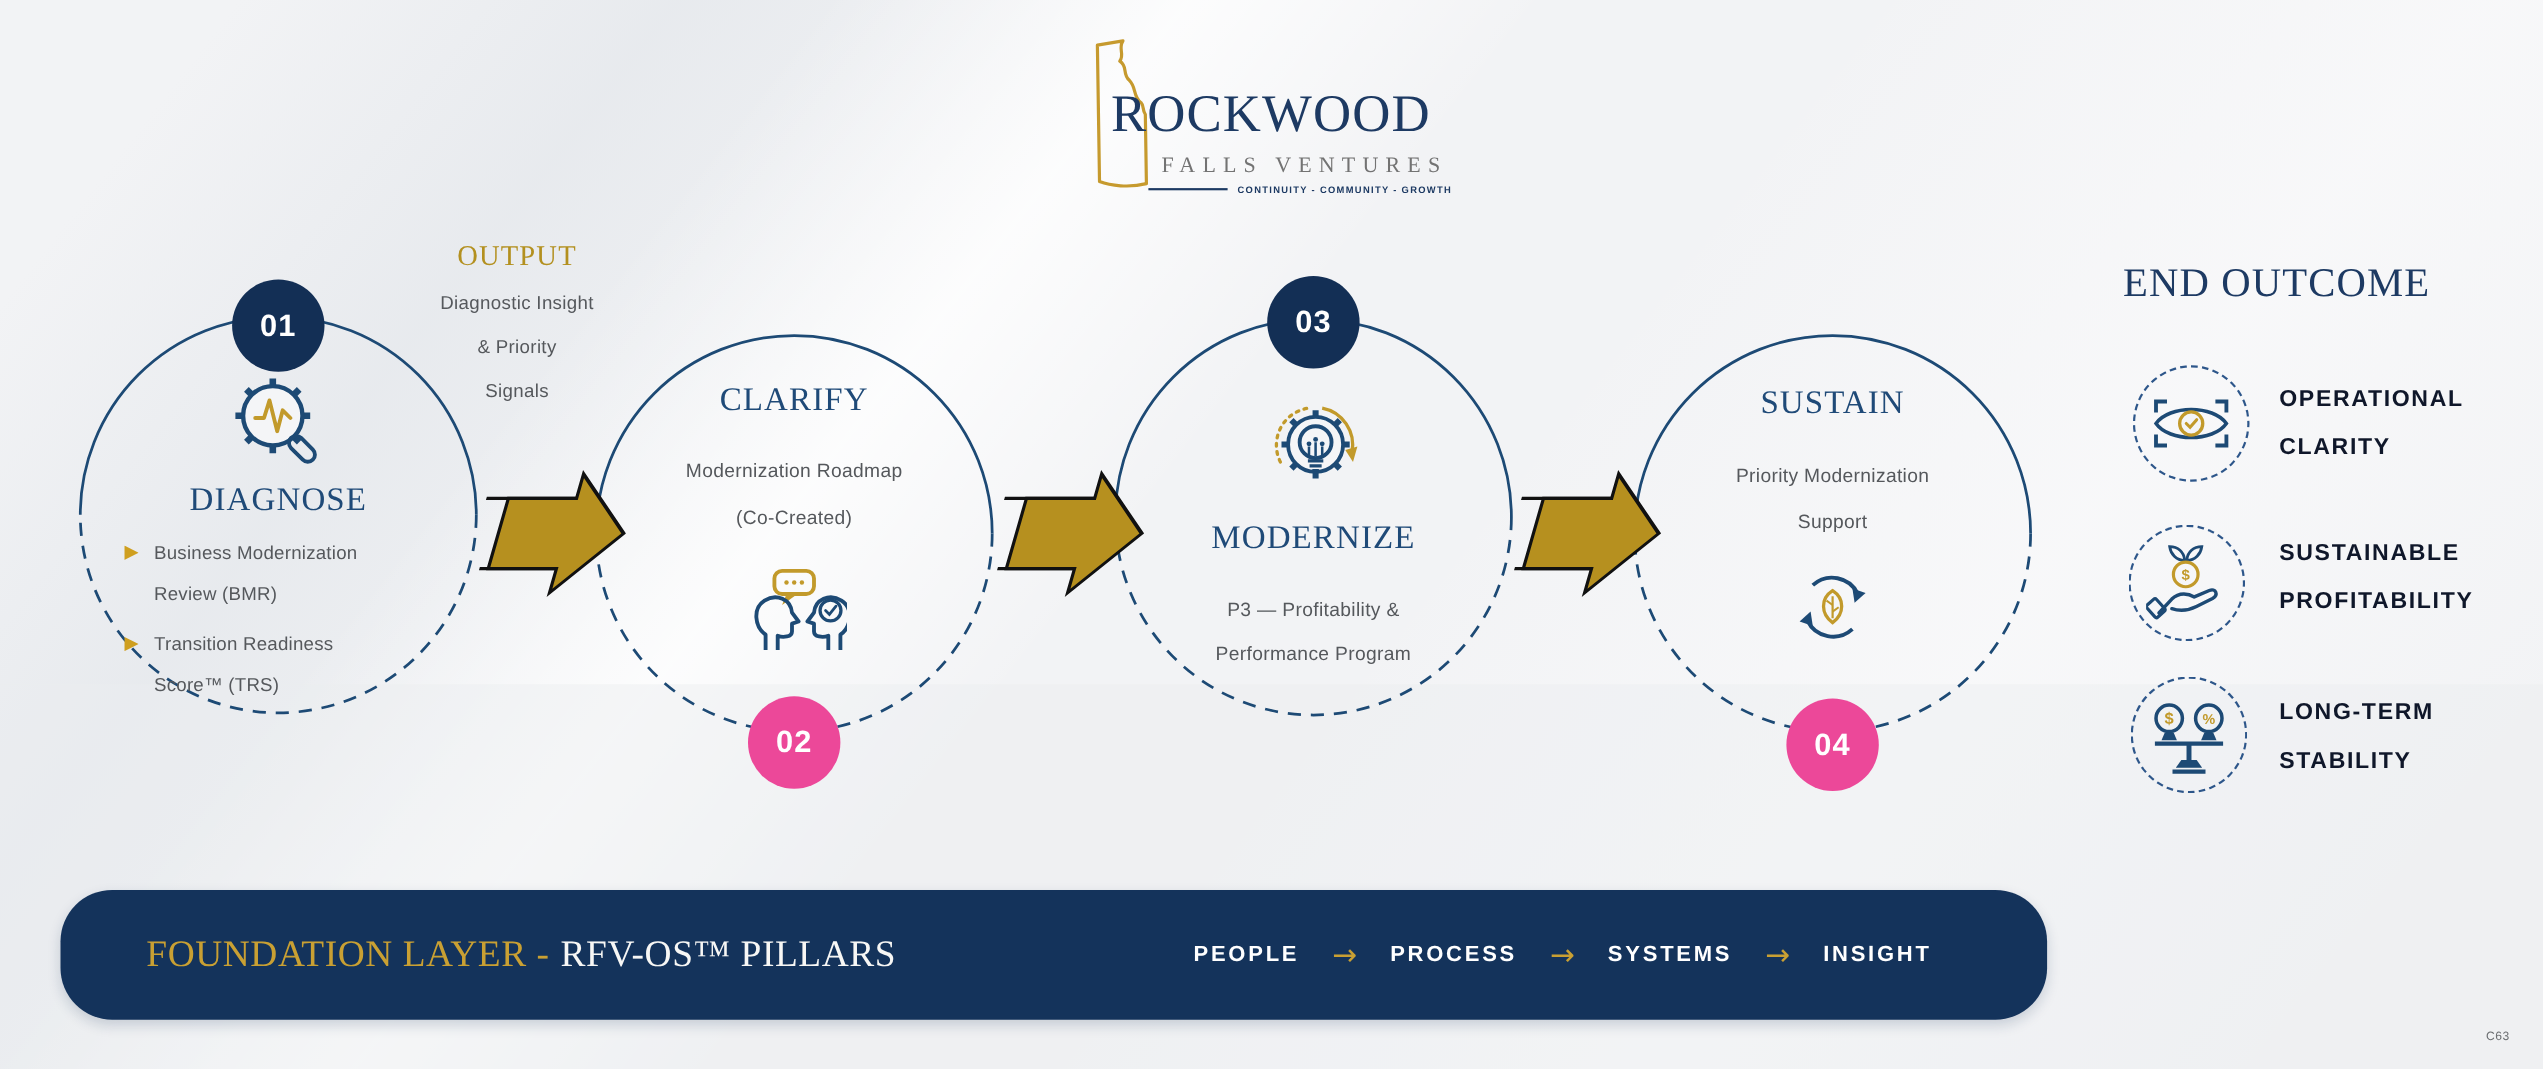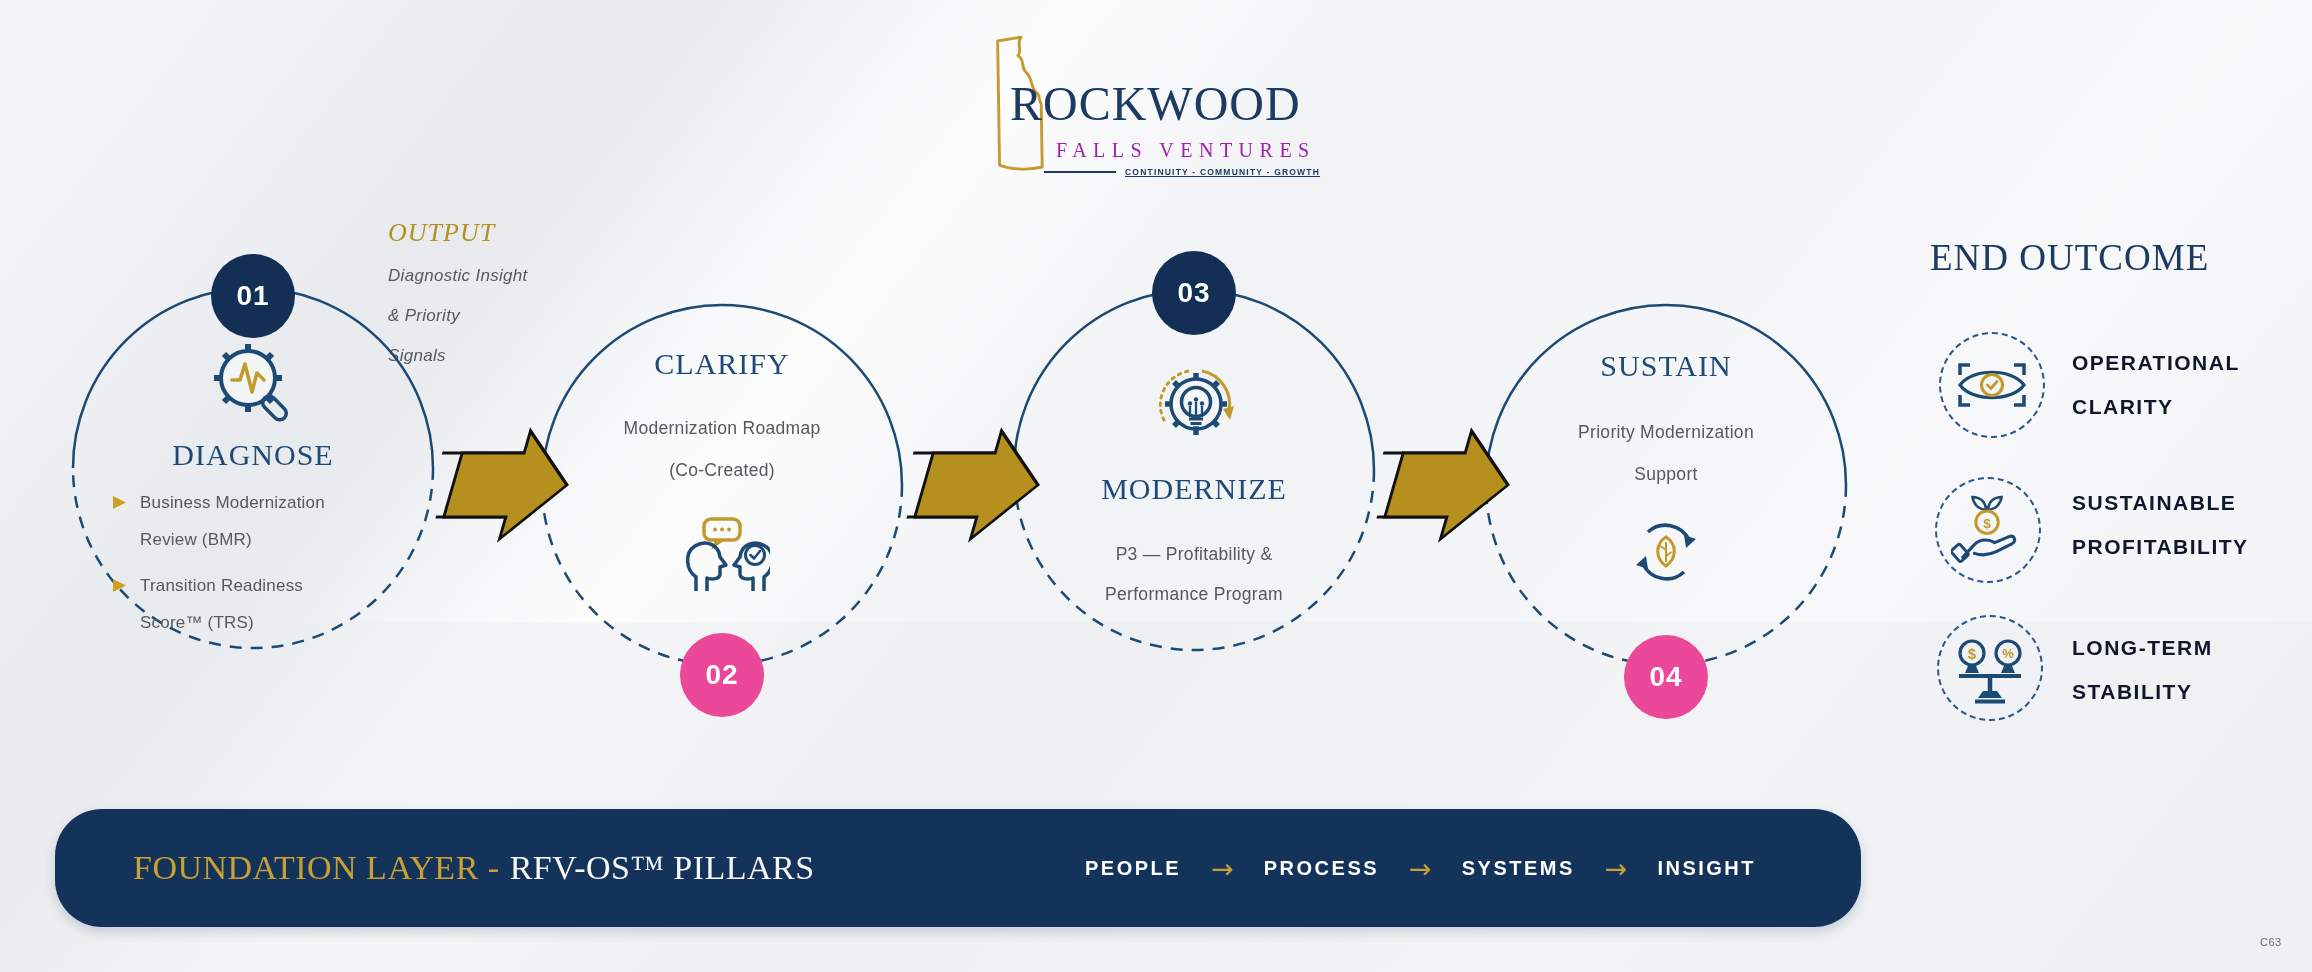--- a/index.html
+++ b/index.html
@@ -14,27 +14,27 @@
   .st3{width:900px;height:2400px;left:1500px;top:-800px;transform:rotate(38deg);
        background:linear-gradient(90deg,rgba(255,255,255,0),rgba(250,250,251,.7) 50%,rgba(255,255,255,0));}
   .st4{width:2312px;height:350px;left:0;top:622px;background:rgba(235,237,240,.45);}
 
   
   .logo{position:absolute;left:986px;top:26px;width:360px;height:156px;}
   .logo .de{position:absolute;left:0;top:4px;}
   .logo-name{position:absolute;left:24px;top:50px;font-family:"Liberation Serif",serif;
              font-size:48px;color:#1d3a63;letter-spacing:1px;white-space:nowrap;}
   .logo-sub{position:absolute;left:70px;top:113px;font-family:"Liberation Serif",serif;
-            font-size:20px;color:#a21caf;letter-spacing:6.5px;white-space:nowrap;}
+            font-size:20px;color:#737373;letter-spacing:6.5px;white-space:nowrap;}
   .logo-tagrow{position:absolute;left:58px;top:141px;display:flex;align-items:center;gap:9px;}
-  .logo-tagline{font-size:8.5px;font-weight:bold;color:#1d3a63;letter-spacing:1.2px;white-space:nowrap;text-decoration:underline;}
+  .logo-tagline{font-size:8.5px;font-weight:bold;color:#1d3a63;letter-spacing:1.2px;white-space:nowrap;}
   .logo-rule{width:72px;height:2px;background:#1d3a63;}
 
   
-  .output{position:absolute;left:388px;top:218px;width:194px;text-align:left;font-style:italic;}
+  .output{position:absolute;left:373px;top:218px;width:194px;text-align:center;}
   .output-label{font-family:"Liberation Serif",serif;font-size:26px;color:#b3901f;letter-spacing:1px;}
   .output-lines{margin-top:8px;font-size:17px;color:#55585c;line-height:40px;letter-spacing:.3px;}
 
   
   .stage-circle{position:absolute;width:380px;height:380px;}
   .stage-title{position:absolute;left:0;width:100%;text-align:center;
                font-family:"Liberation Serif",serif;font-size:30px;color:#1f4a78;letter-spacing:1px;}
   .stage-desc{position:absolute;left:0;width:100%;text-align:center;font-size:17.5px;
               color:#55585c;line-height:42px;letter-spacing:.3px;}
   .stage-icon{position:absolute;}

